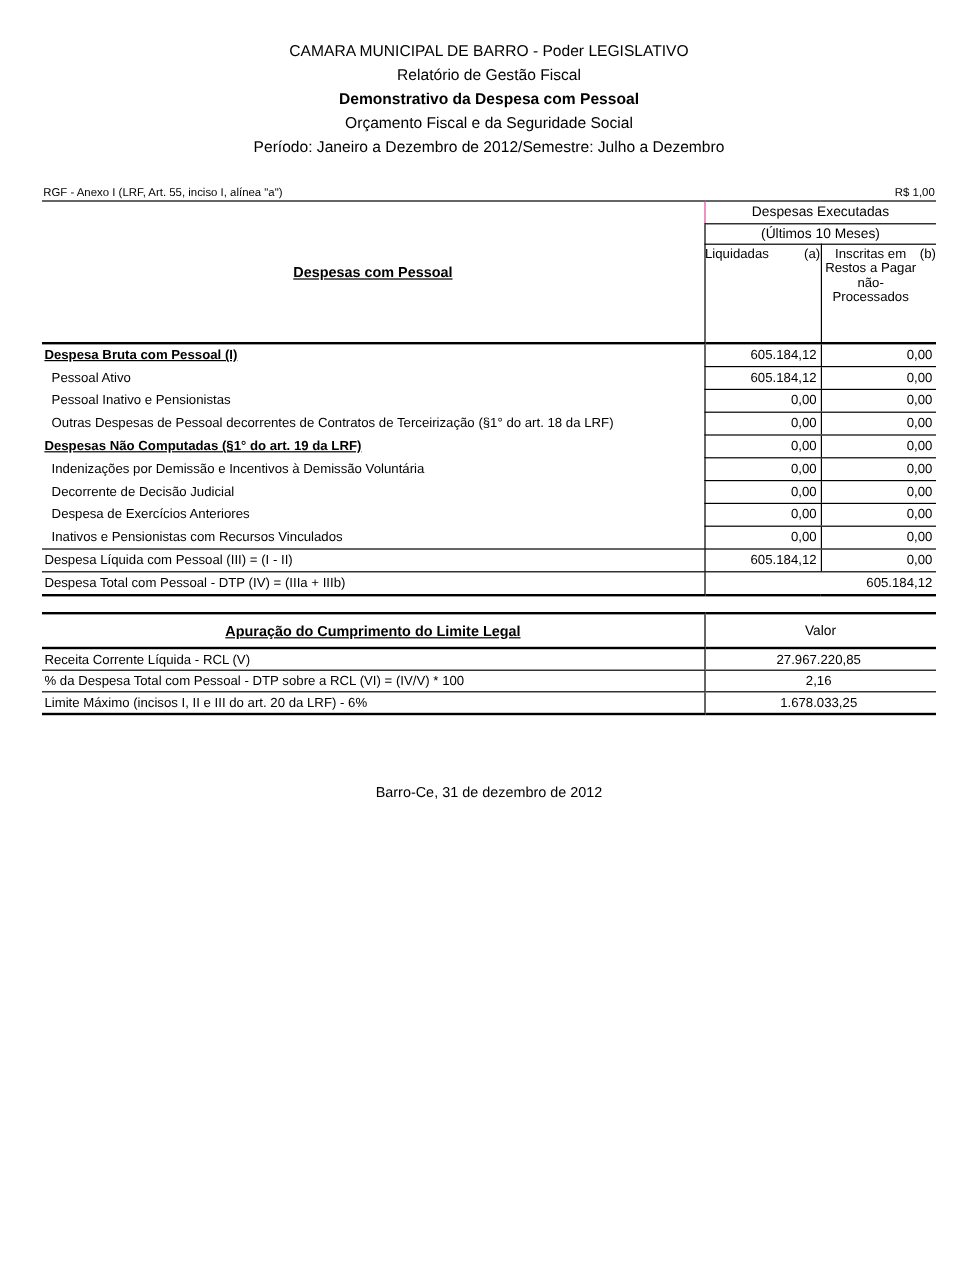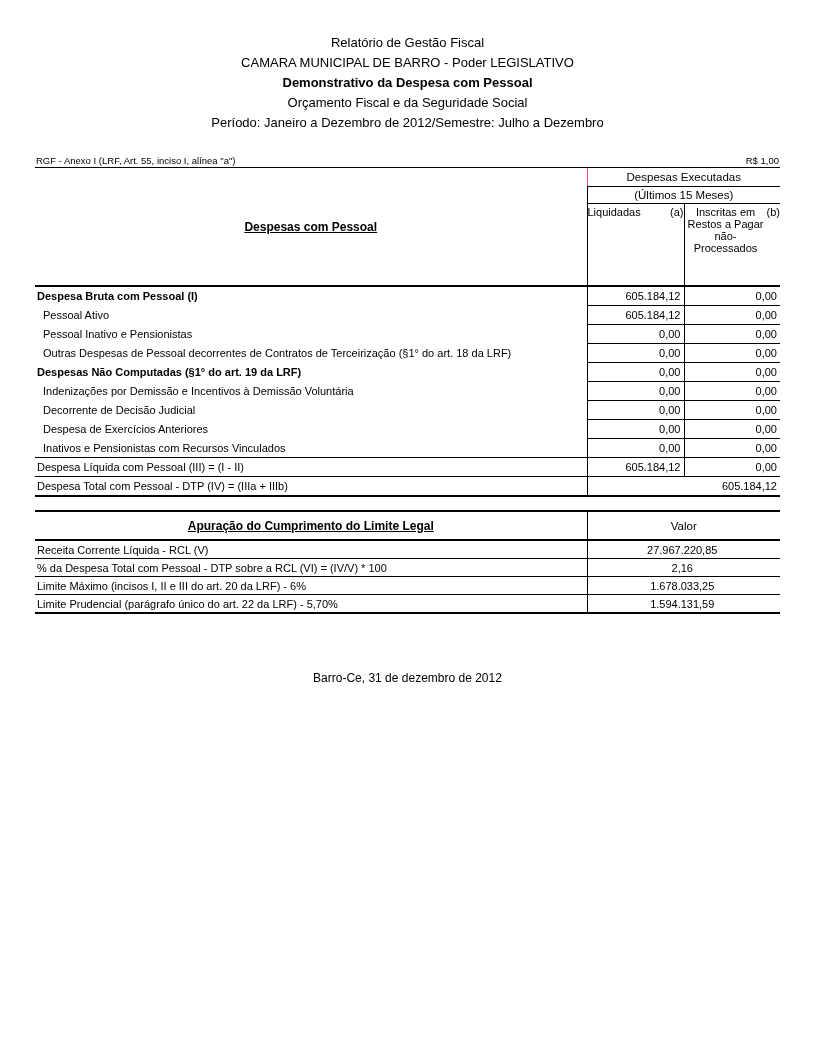--- a/index.html
+++ b/index.html
@@ -35,21 +35,21 @@
           text-align: center; height: 18px; font-size: 11.5px; }
   .grp2 { border-left: 1px solid #000; border-bottom: 1px solid #000;
           text-align: center; height: 16px; font-size: 11.5px; }
   .cola, .colb { border-left: 1px solid #000; border-bottom: 2px solid #000;
                  vertical-align: top; height: 79px; }
   .colhead { display: flex; justify-content: space-between;
              height: 79px; text-align: center; padding-top: 2px; }
 
   #expense-table td.rl { padding-left: 2px; }
   #expense-table td.rl.ind { padding-left: 8px; }
-  #expense-table tr.bold td.rl { font-weight: bold; }
+  #expense-table tr.bold td.rl { font-weight: bold; text-decoration: underline; }
   #expense-table td.va, #expense-table td.vb {
     border-left: 1px solid #000; border-bottom: 1px solid #000;
     text-align: right; padding-right: 3px; height: 18px;
   }
   #expense-table tr.rule td { border-top: 1px solid #000; }
   #expense-table .total-row td { border-top: 1px solid #000; border-bottom: 2px solid #000; height: 18px; }
   #expense-table .total-row td.tl { padding-left: 2px; }
   #expense-table .total-row td.tv { border-left: 1px solid #000; text-align: right; padding-right: 3px; }
 
   
@@ -65,22 +65,22 @@
 
   
   .footer-date { text-align: center; font-size: 12px; margin-top: 57px; }
 </style>
 </head>
 <body>
 
 <div class="sheet">
 
   <div class="title-block">
+    <div>CAMARA MUNICIPAL DE BARRO - Poder LEGISLATIVO</div>
     <div>Relatório de Gestão Fiscal</div>
-    <div>CAMARA MUNICIPAL DE BARRO - Poder LEGISLATIVO</div>
     <div class="bold">Demonstrativo da Despesa com Pessoal</div>
     <div>Orçamento Fiscal e da Seguridade Social</div>
     <div>Período: Janeiro a Dezembro de 2012/Semestre: Julho a Dezembro</div>
   </div>
 
   <div class="rgf-row">
     <span>RGF - Anexo I (LRF, Art. 55, inciso I, alínea "a")</span>
     <span>R$ 1,00</span>
   </div>
 
@@ -91,21 +91,21 @@
         <col style="width:96px">
       </colgroup>
     <thead>
       <tr>
         <td class="lbl-head" rowspan="3">
           <span>Despesas com Pessoal</span>
         </td>
         <td class="grp" colspan="2">Despesas Executadas</td>
       </tr>
       <tr>
-        <td class="grp2" colspan="2">(Últimos 15 Meses)</td>
+        <td class="grp2" colspan="2">(Últimos 10 Meses)</td>
       </tr>
       <tr>
         <td class="cola">
           <div class="colhead">
             <span>Liquidadas</span>
             <span>(a)</span>
           </div>
         </td>
         <td class="colb">
           <div class="colhead">
@@ -194,22 +194,18 @@
           <td class="lv">27.967.220,85</td>
         </tr>
         <tr>
           <td class="ll">% da Despesa Total com Pessoal - DTP sobre a RCL (VI) = (IV/V) * 100</td>
           <td class="lv">2,16</td>
         </tr>
         <tr>
           <td class="ll">Limite Máximo (incisos I, II e III do art. 20 da LRF) - 6%</td>
           <td class="lv">1.678.033,25</td>
         </tr>
-        <tr>
-          <td class="ll">Limite Prudencial (parágrafo único do art. 22 da LRF) - 5,70%</td>
-          <td class="lv">1.594.131,59</td>
-        </tr>
       </tbody>
   </table>
 
   <div class="footer-date">Barro-Ce, 31 de dezembro de 2012</div>
 
 </div>
 
 </body></html>

